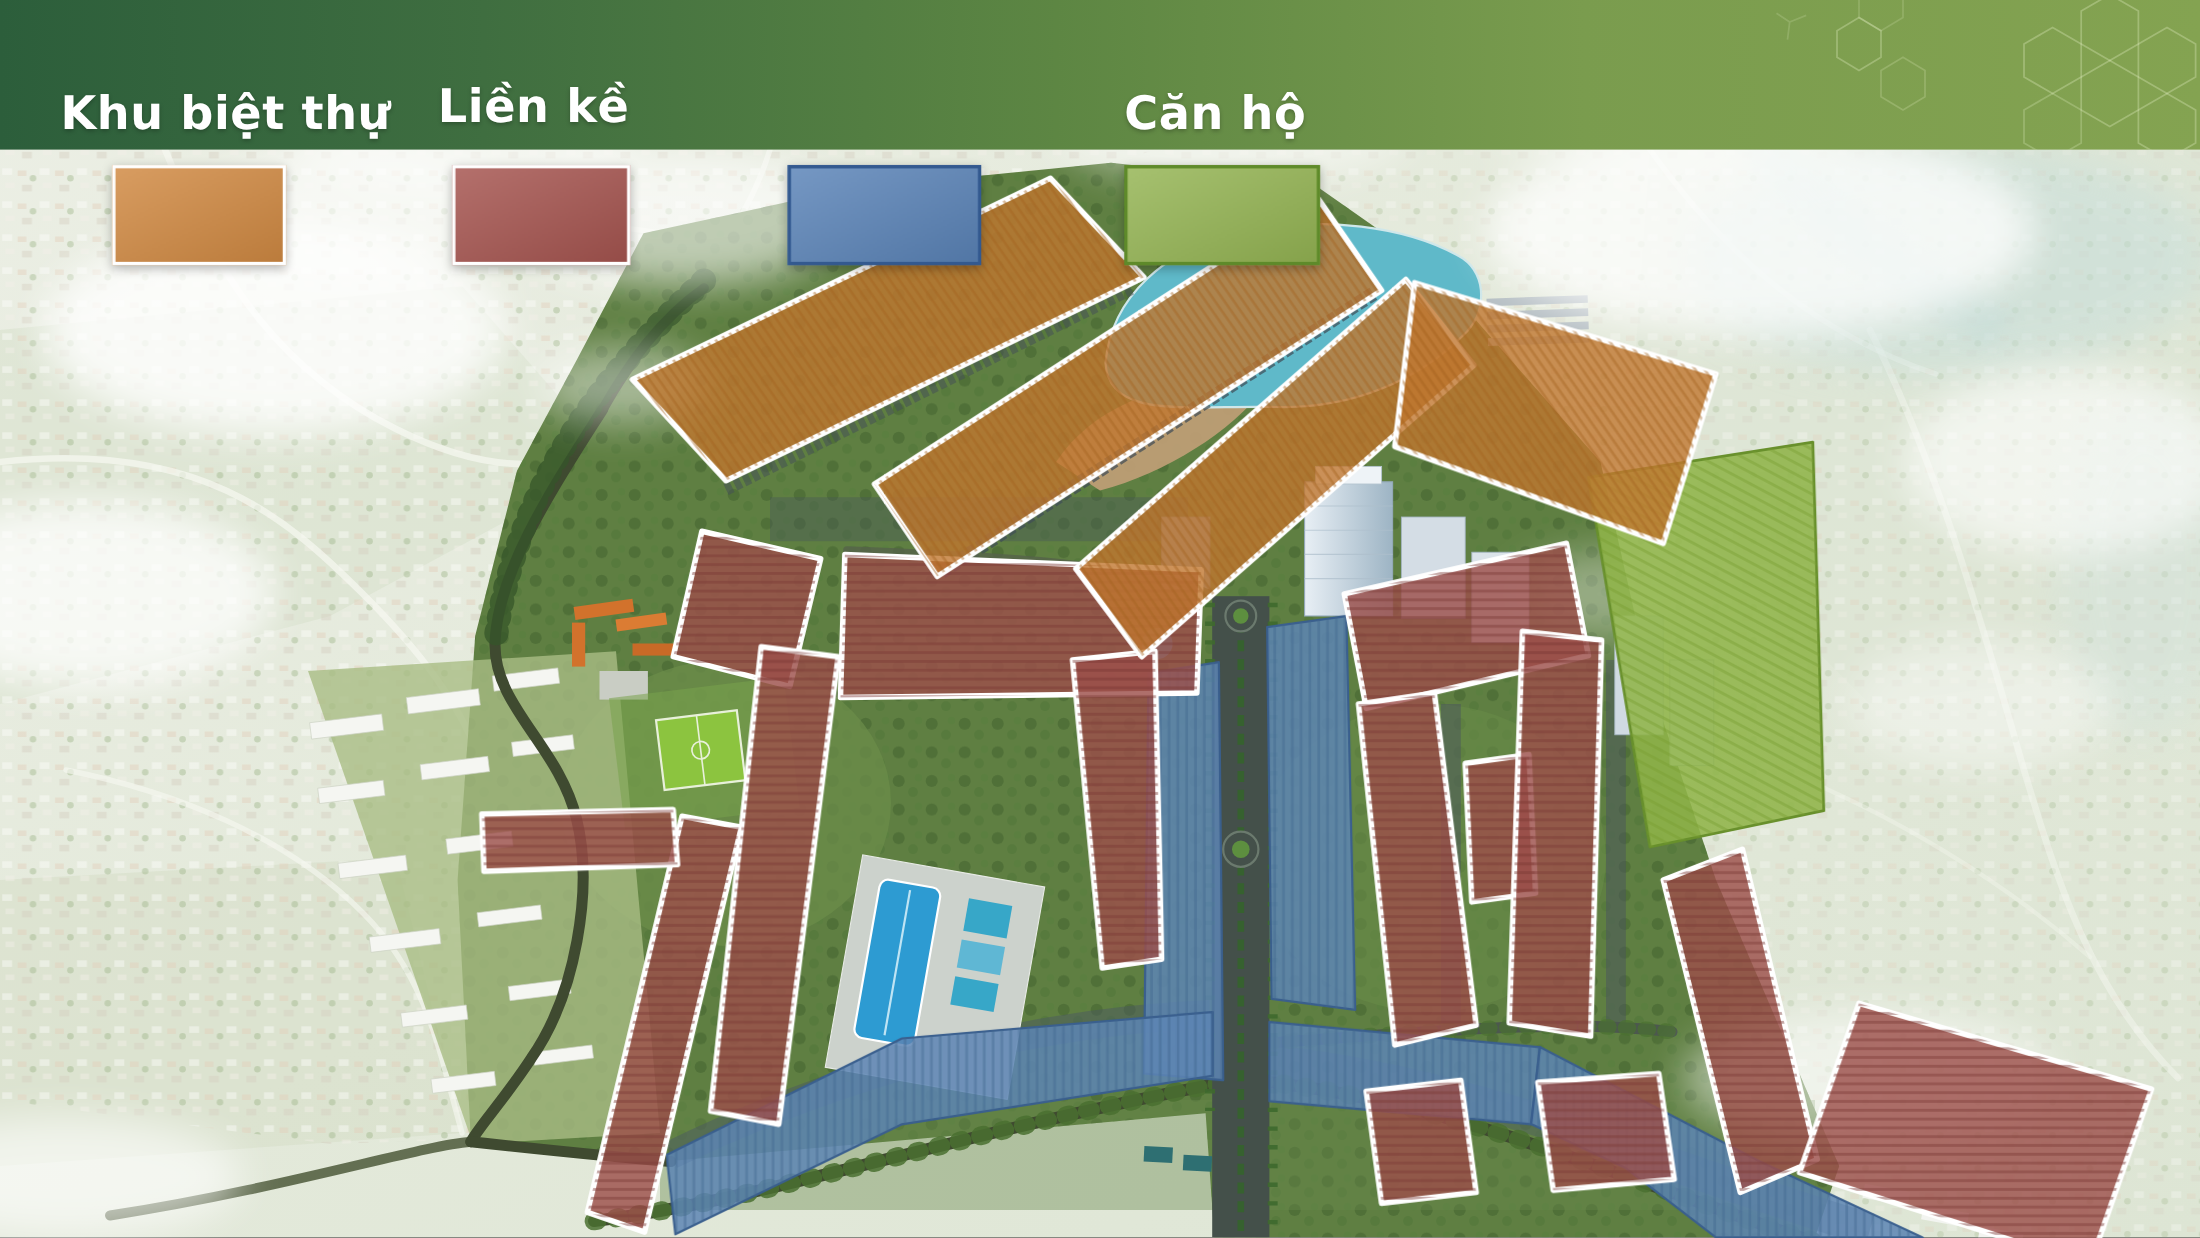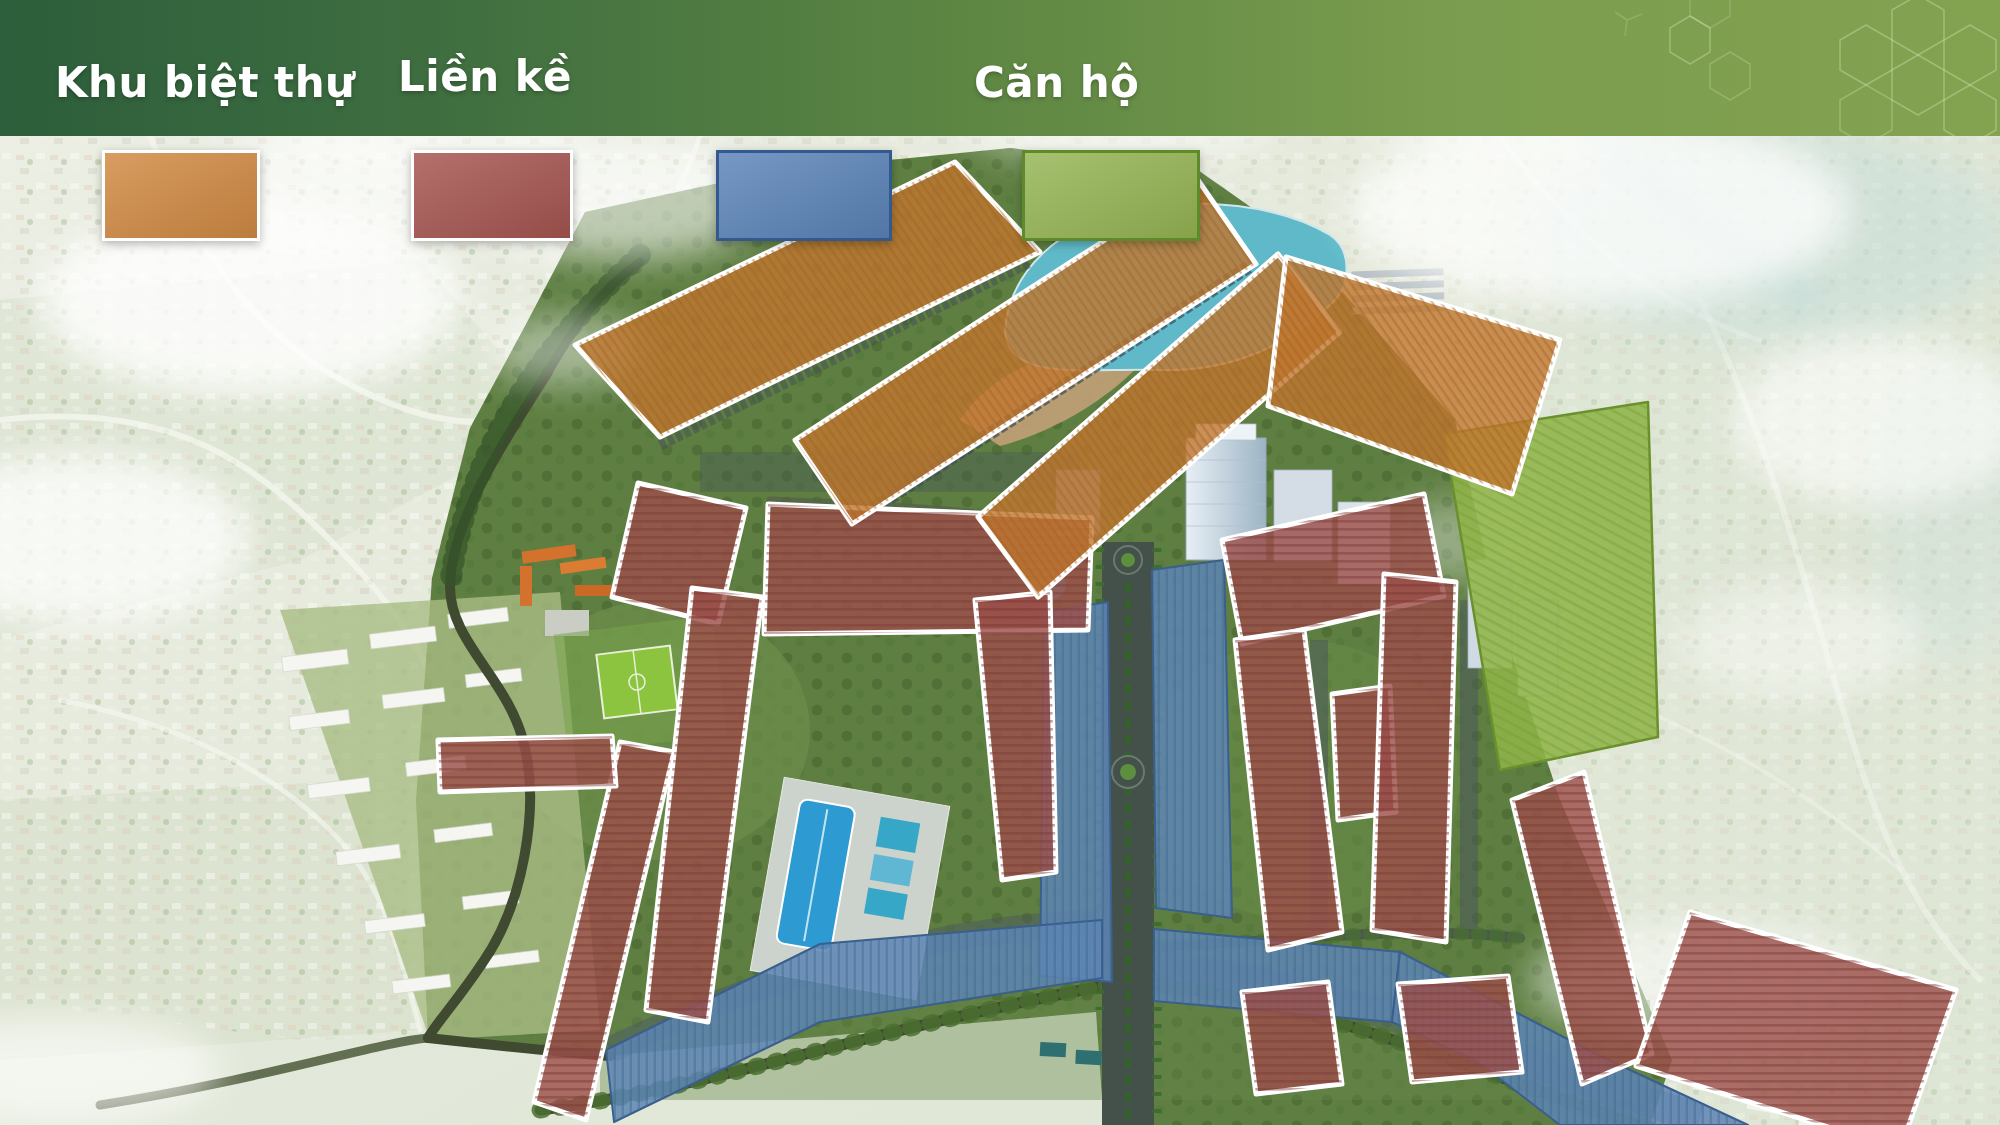--- a/index.html
+++ b/index.html
@@ -5,21 +5,21 @@
   html,body{margin:0;padding:0;background:#222;}
   #stage{position:relative;width:2000px;height:1125px;overflow:hidden;
          font-family:"DejaVu Sans","Liberation Sans",sans-serif;background:#e6ebdf;}
   #map-svg{position:absolute;left:0;top:0;width:2000px;height:1125px;display:block;}
   
   #banner{position:absolute;left:0;top:0;width:2000px;height:136px;
     background:linear-gradient(90deg,#2c5e3b 0%,#3f6e40 22%,#5d8643 48%,#7a9c4e 72%,#84a351 100%);
     z-index:30;}
   #banner svg{position:absolute;right:0;top:0;height:136px;}
   .legend-label{position:absolute;color:#fff;font-weight:bold;font-size:42px;
-    letter-spacing:.5px;text-shadow:0 2px 4px rgba(0,0,0,.25);z-index:31;white-space:nowrap;}
+    letter-spacing:.5px;text-shadow:0 2px 4px rgba(0,0,0,.25);z-index:31;white-space:nowrap;margin-top:20px;}
   .legend-swatch{position:absolute;top:150px;height:85px;z-index:32;
     box-shadow:0 3px 9px rgba(0,0,0,.28);
     background-image:linear-gradient(155deg,rgba(255,255,255,.16),rgba(0,0,0,.10));}
   
   .zone-base{stroke-linejoin:round;}
   .zone-tex{pointer-events:none;}
 </style>
 </head>
 <body>
 
@@ -300,20 +300,20 @@
         <path d="M504,40 l26,-15 26,15 0,30 -26,15 -26,-15 Z"></path>
         <path d="M504,100 l26,-15 26,15 0,30 -26,15 -26,-15 Z"></path>
         <path d="M400,100 l26,-15 26,15 0,30 -26,15 -26,-15 Z" opacity=".8"></path>
         <path d="M175,12 l12,8 m0,0 l-2,16 m2,-16 l15,-6" opacity=".6"></path>
       </g>
     </svg>
   </div>
 
   <div class="legend-label" style="left: 55px; top: 58px;">Khu biệt thự</div>
   <div class="legend-label" style="left: 398px; top: 52px; text-align: center;">Liền kề</div>
-  <div class="legend-label" style="left: 974px; top: 58px;">Căn hộ</div>
+  <div class="legend-label" style="left: 1022px; top: 58px;">Căn hộ</div>
 
   <div class="legend-swatch" style="left: 102px; width: 152px; background-color: rgb(209, 138, 67); border: 3px solid rgb(255, 255, 255);"></div>
   <div class="legend-swatch" style="left: 411px; width: 156px; background-color: rgb(166, 85, 80); border: 3px solid rgb(255, 255, 255);"></div>
   <div class="legend-swatch" style="left: 716px; width: 170px; background-color: rgb(91, 132, 184); border: 3px solid rgb(51, 89, 143);"></div>
   <div class="legend-swatch" style="left: 1022px; width: 172px; background-color: rgb(149, 181, 84); border: 3px solid rgb(94, 138, 42);"></div>
 
 </div>
 
 </body></html>

